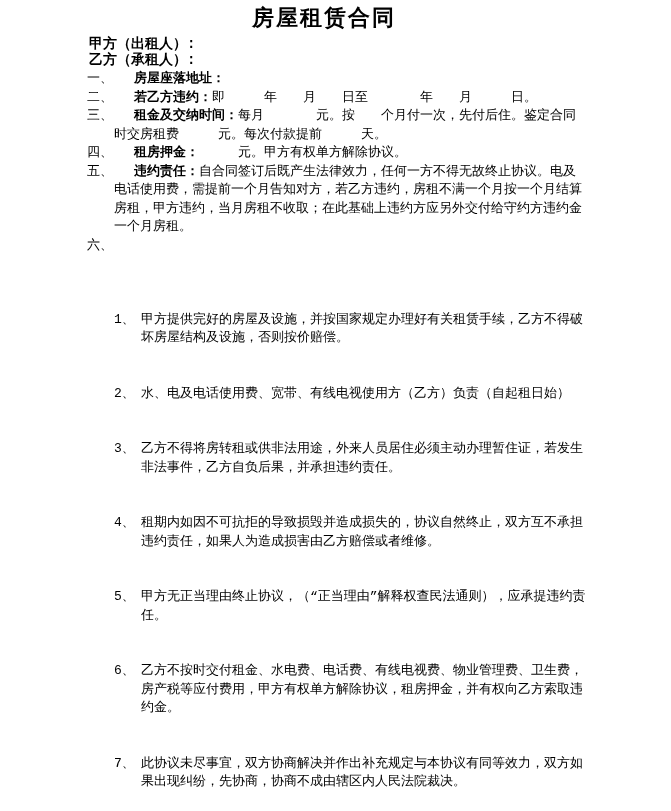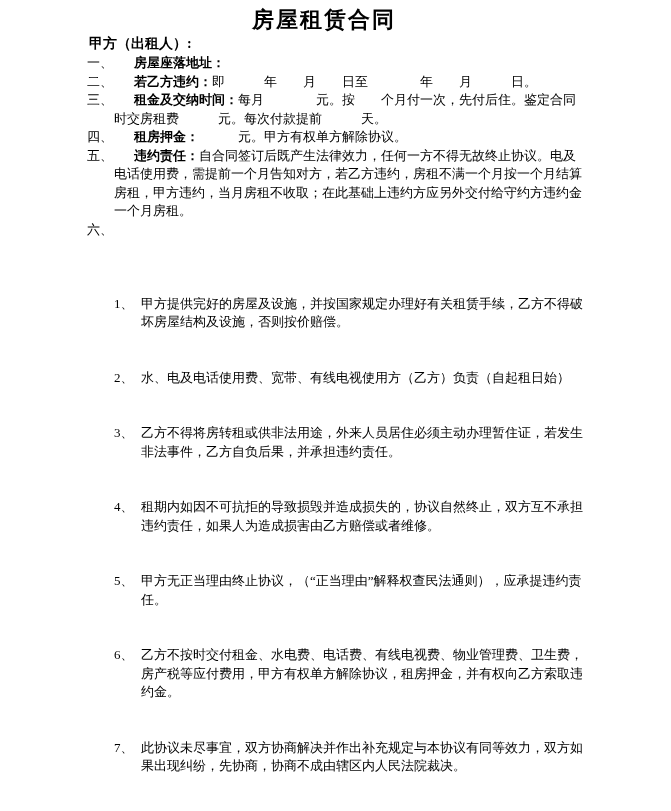--- a/index.html
+++ b/index.html
@@ -1,20 +1,20 @@
 <!DOCTYPE html>
 <html><head>
 <meta charset="utf-8">
 <style>
   html,body { margin:0; padding:0; background:#ffffff; }
   .page {
     position:relative;
     width:648px; height:811px;
     background:#ffffff;
-    font-family:Liberation Serif, serif;
+    font-family:Liberation Mono, monospace;
     color:#000;
     overflow:hidden;
   }
   .doc-title {
     margin:0;
     padding-top:7px;
     text-align:center;
     font-size:22px;
     font-weight:bold;
     letter-spacing:2px;
@@ -45,20 +45,21 @@
 </style>
 </head>
 <body>
 
 <div class="page">
 
   <h1 class="doc-title">房屋租赁合同</h1>
 
   <div class="parties">
     <div class="party-line">甲方（出租人）:</div>
+    <div class="party-line">乙方（承租人）:</div>
   </div>
 
   <div class="content">
 
     <div class="clause">
       <span class="clause-num">一、</span>
       <div class="clause-body"><span class="clause-label">房屋座落地址：</span><span></span></div>
     </div>
 
     <div class="clause">

